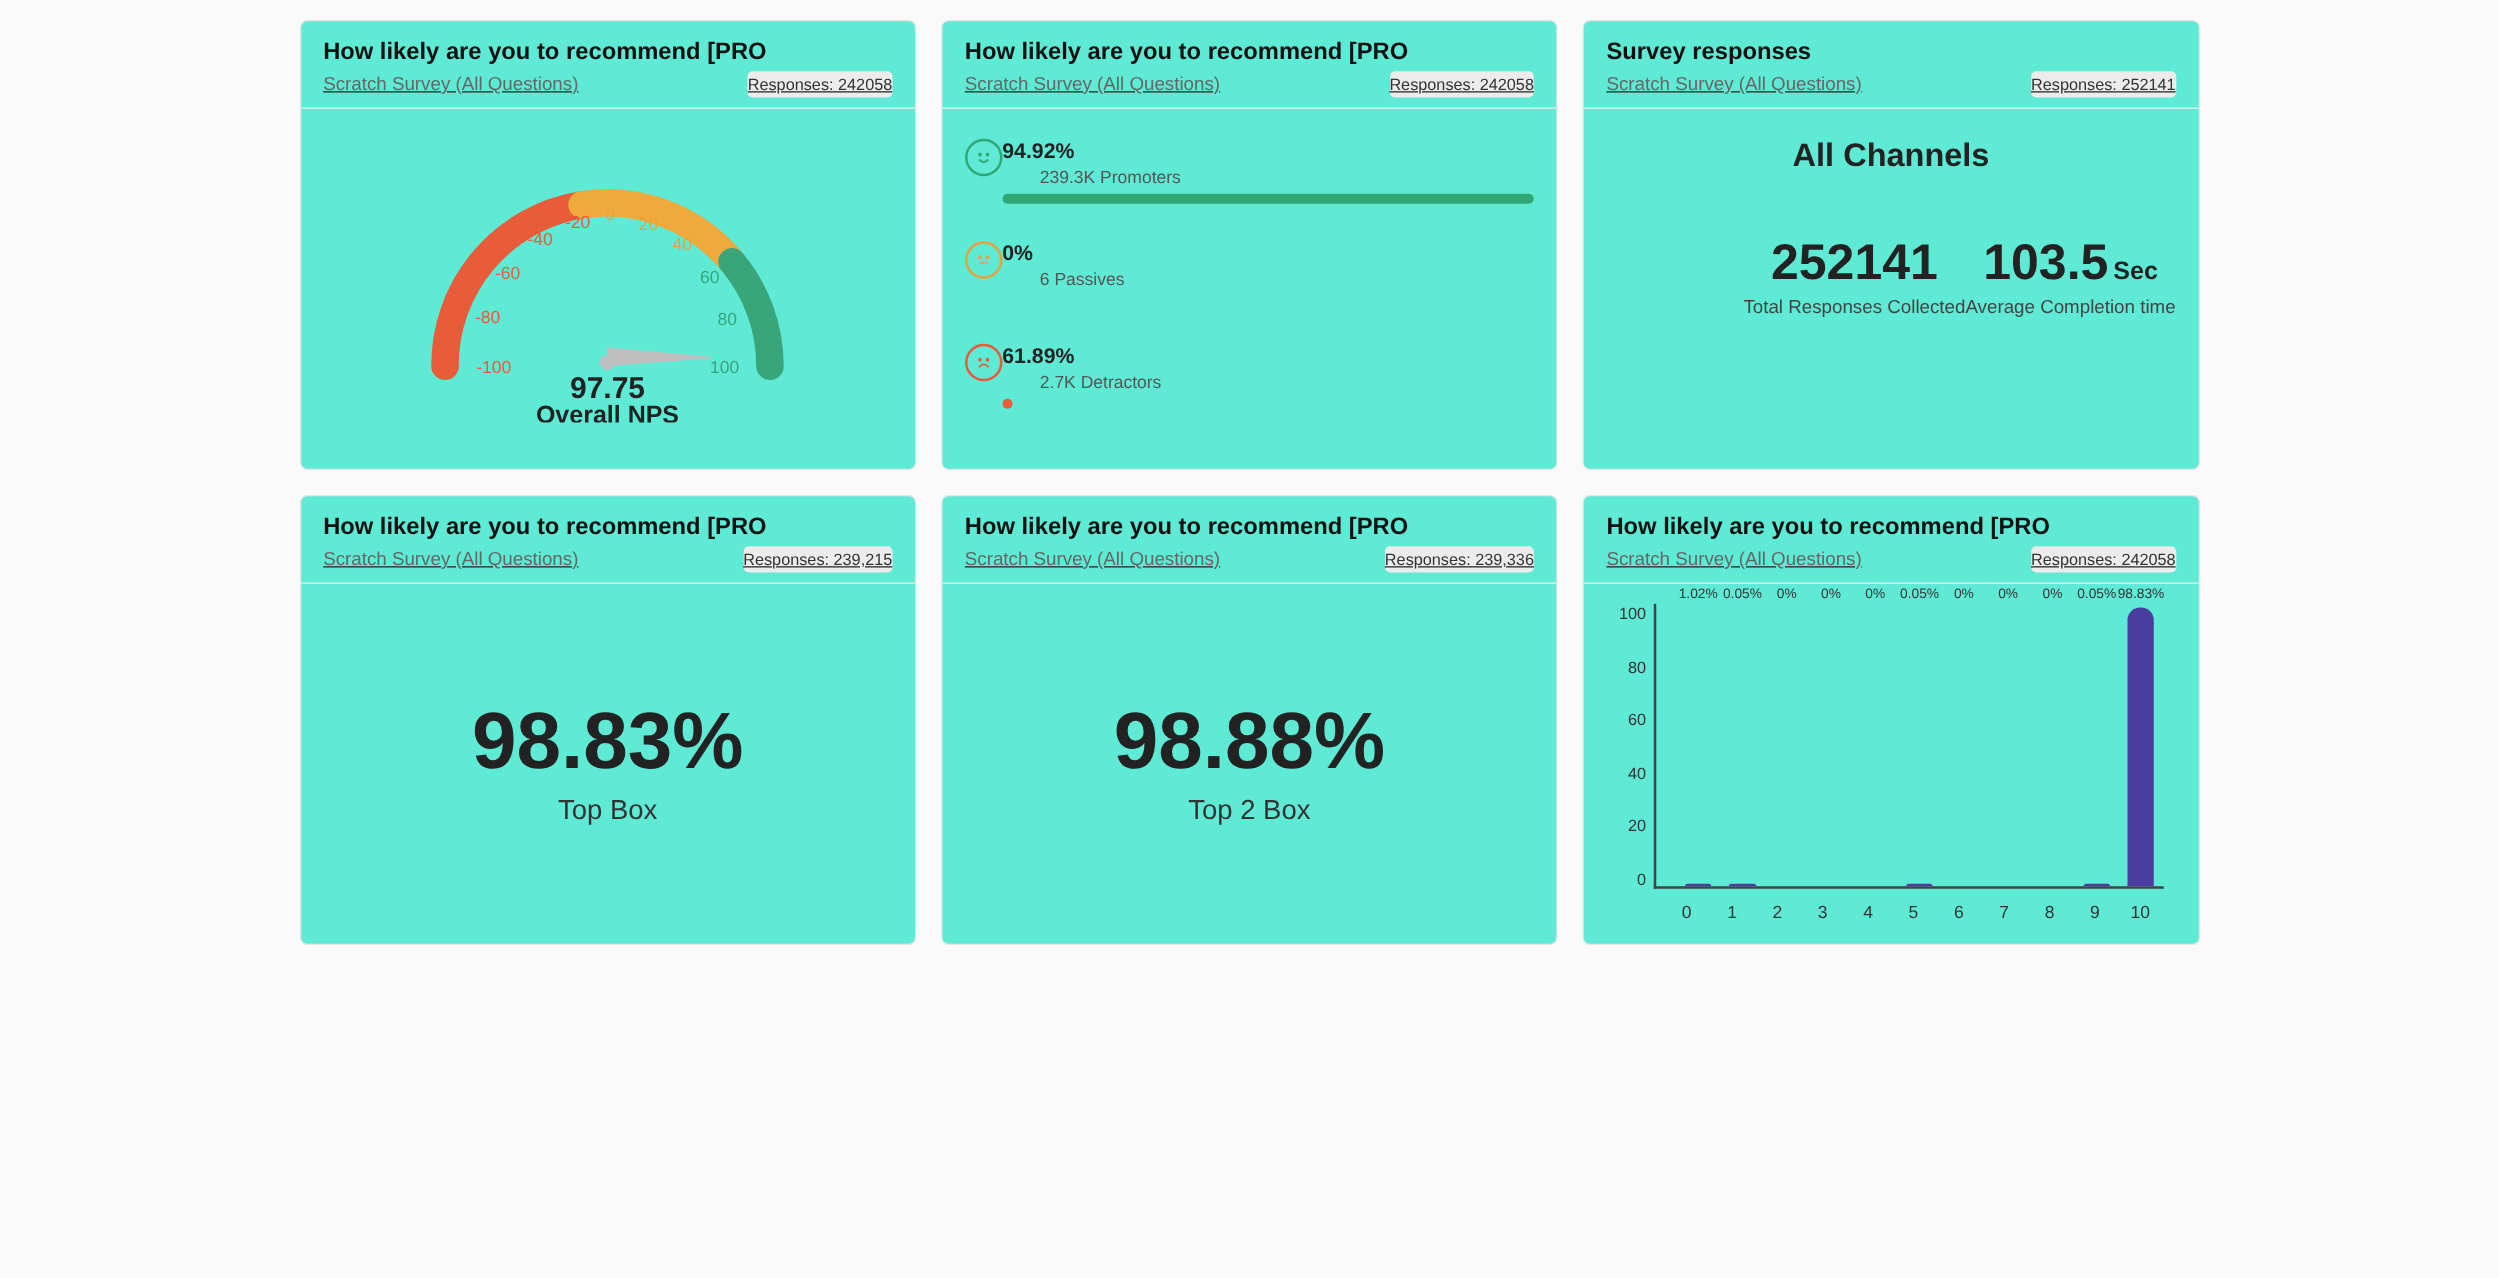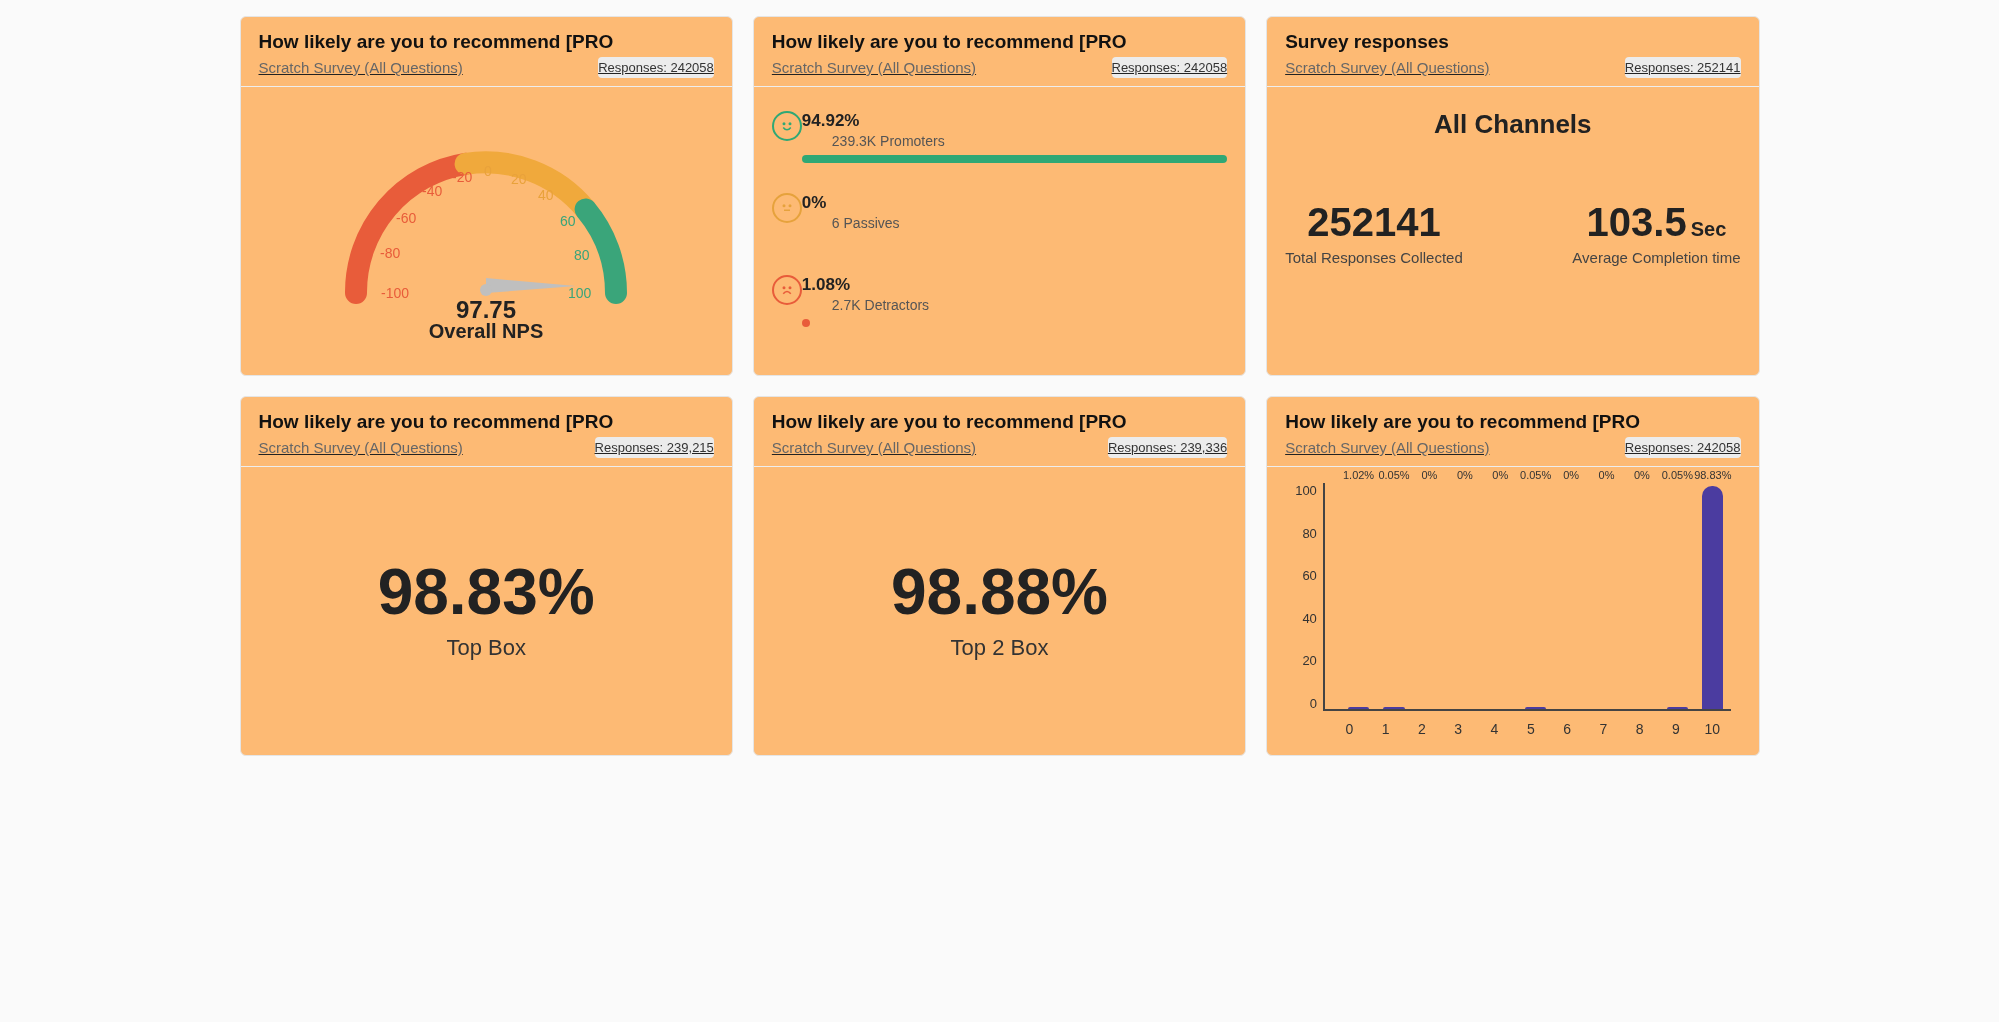--- a/index.html
+++ b/index.html
@@ -11,21 +11,21 @@
     color: #222;
   }
   .grid {
     display: grid;
     grid-template-columns: repeat(3, 1fr);
     gap: 20px;
     max-width: 1520px;
     margin: 0 auto;
   }
   .card {
-    background: #fdba74;
+    background: #5eead4;
     border: 1px solid #e5e5e5;
     border-radius: 6px;
     display: flex;
     flex-direction: column;
     min-height: 360px;
   }
   .card-header {
     padding: 14px 18px 8px;
     border-bottom: 1px solid #eee;
   }
@@ -80,21 +80,21 @@
   .break-text { flex:1; }
   .break-pct { font-weight:700; font-size:17px; }
   .break-desc { font-size:14px; color:#555; margin-top:2px; margin-bottom:6px;margin-left:30px; }
   .bar-outer { width:100%; height:8px; background:transparent; border-radius:4px; }
   .bar-inner { height:8px; border-radius:4px; }
   .bar-green { background:#2fa875; }
   .bar-amber { background:#e6a23c; }
   .bar-red { background:#e85c3a; }
   
   .summary-title { text-align:center; font-size:26px; font-weight:700; margin-top:10px; }
-  .summary-row { display:flex; justify-content:space-between; align-items:flex-start; margin-top:60px; }
+  .summary-row { display:flex; justify-content:flex-end; align-items:flex-start; margin-top:48px; }
   .summary-col { text-align:center; }
   .summary-big { font-size:40px; font-weight:700; }
   .summary-unit { font-size:20px; font-weight:600; margin-left:4px; }
   .summary-label { font-size:15px; color:#444; margin-top:4px; }
   
   .big-wrap { flex:1; display:flex; flex-direction:column; align-items:center; justify-content:center; }
   .big-num { font-size:64px; font-weight:700; }
   .big-label { font-size:22px; color:#333; margin-top:6px; }
   
   .chart-wrap { flex:1; display:flex; flex-direction:column; padding:4px 10px 0; }
@@ -193,21 +193,21 @@
       </div>
       <div class="break-row">
         <div class="face-icon face-frown">
           <svg width="18" height="18" viewBox="0 0 24 24" fill="none" stroke="currentColor" stroke-width="2">
               <circle cx="8" cy="9" r="1" fill="currentColor"></circle>
               <circle cx="16" cy="9" r="1" fill="currentColor"></circle>
               <path d="M7 17c1.5-2 3-3 5-3s3.5 1 5 3"></path>
             </svg>
         </div>
         <div class="break-text">
-          <div class="break-pct">1.08%</div>
+          <div class="break-pct">61.89%</div>
           <div class="break-desc">2.7K Detractors</div>
           <div class="bar-outer">
               <div class="bar-inner bar-red" style="width:2%"></div>
             </div>
         </div>
       </div>
     </div>
   </div>
 
   <div class="card">

